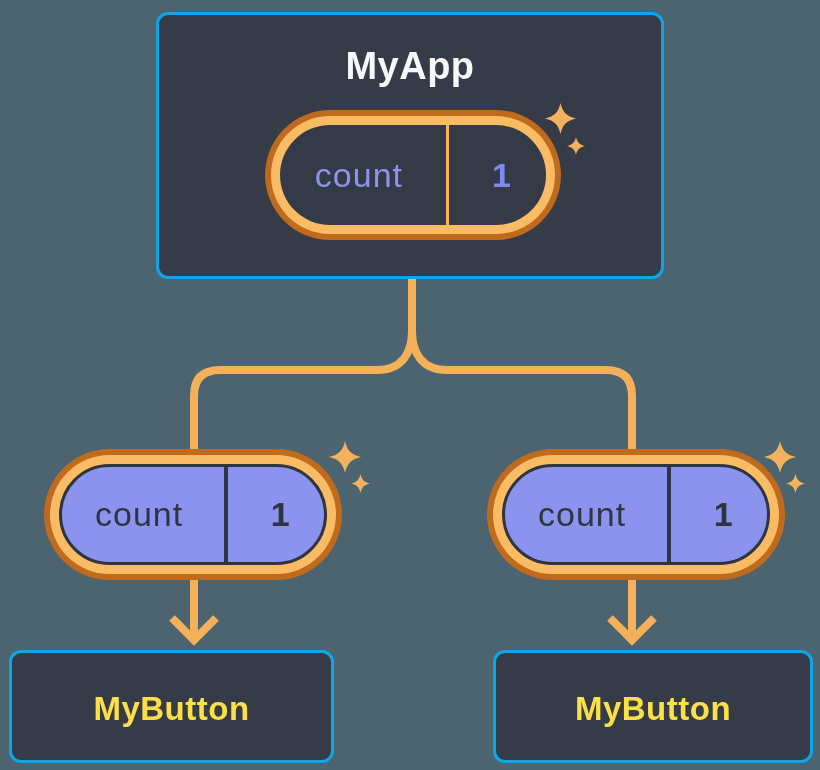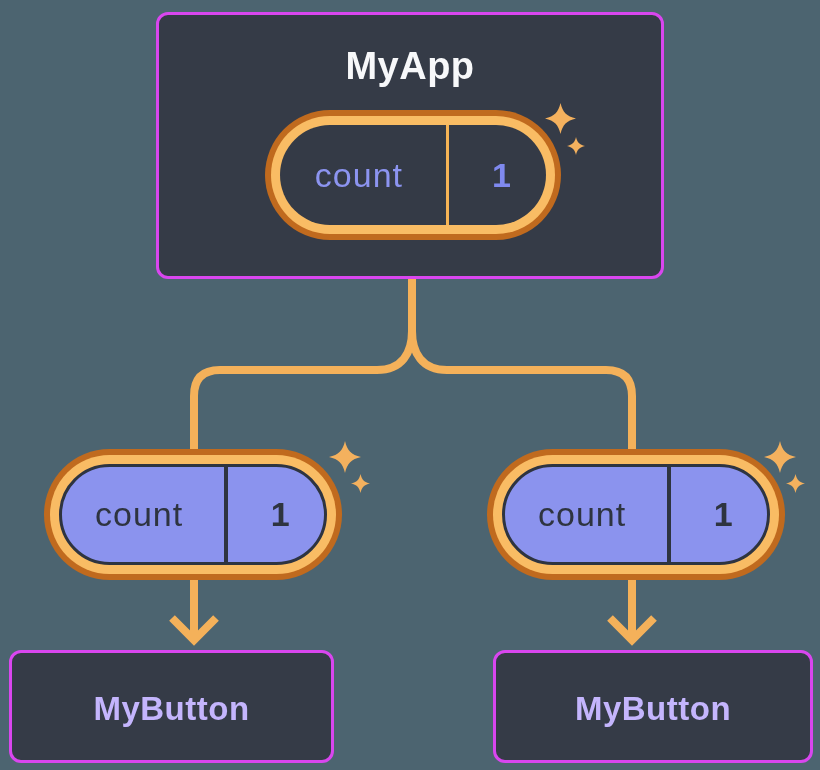--- a/index.html
+++ b/index.html
@@ -11,40 +11,40 @@
     height: 770px;
     background: #4C6470;
     font-family: "Liberation Sans", sans-serif;
     overflow: hidden;
   }
 
   
   .node {
     position: absolute;
     background: #353B47;
-    border: 3px solid #d946ef;
+    border: 3px solid #0ea5e9;
     border-radius: 12px;
     box-sizing: border-box;
   }
   .node-root { left: 156px; top: 12px; width: 508px; height: 267px; }
   .node-root .node-title {
     color: #F7F8FA;
     font-size: 38px;
     font-weight: 600;
     letter-spacing: 0.5px;
     text-align: center;
     margin-top: 30px;
   }
   .node-leaf {
     display: flex;
     align-items: center;
     justify-content: center;
   }
   .node-leaf .node-title {
-    color: #c4b5fd;
+    color: #fde047;
     font-size: 33px;
     font-weight: 600;
     letter-spacing: 0.5px;
     margin-top: 4px;
   }
   .leaf-left  { left: 9px;   top: 650px; width: 325px; height: 113px; }
   .leaf-right { left: 493px; top: 650px; width: 320px; height: 113px; }
 
   
   .connectors {

